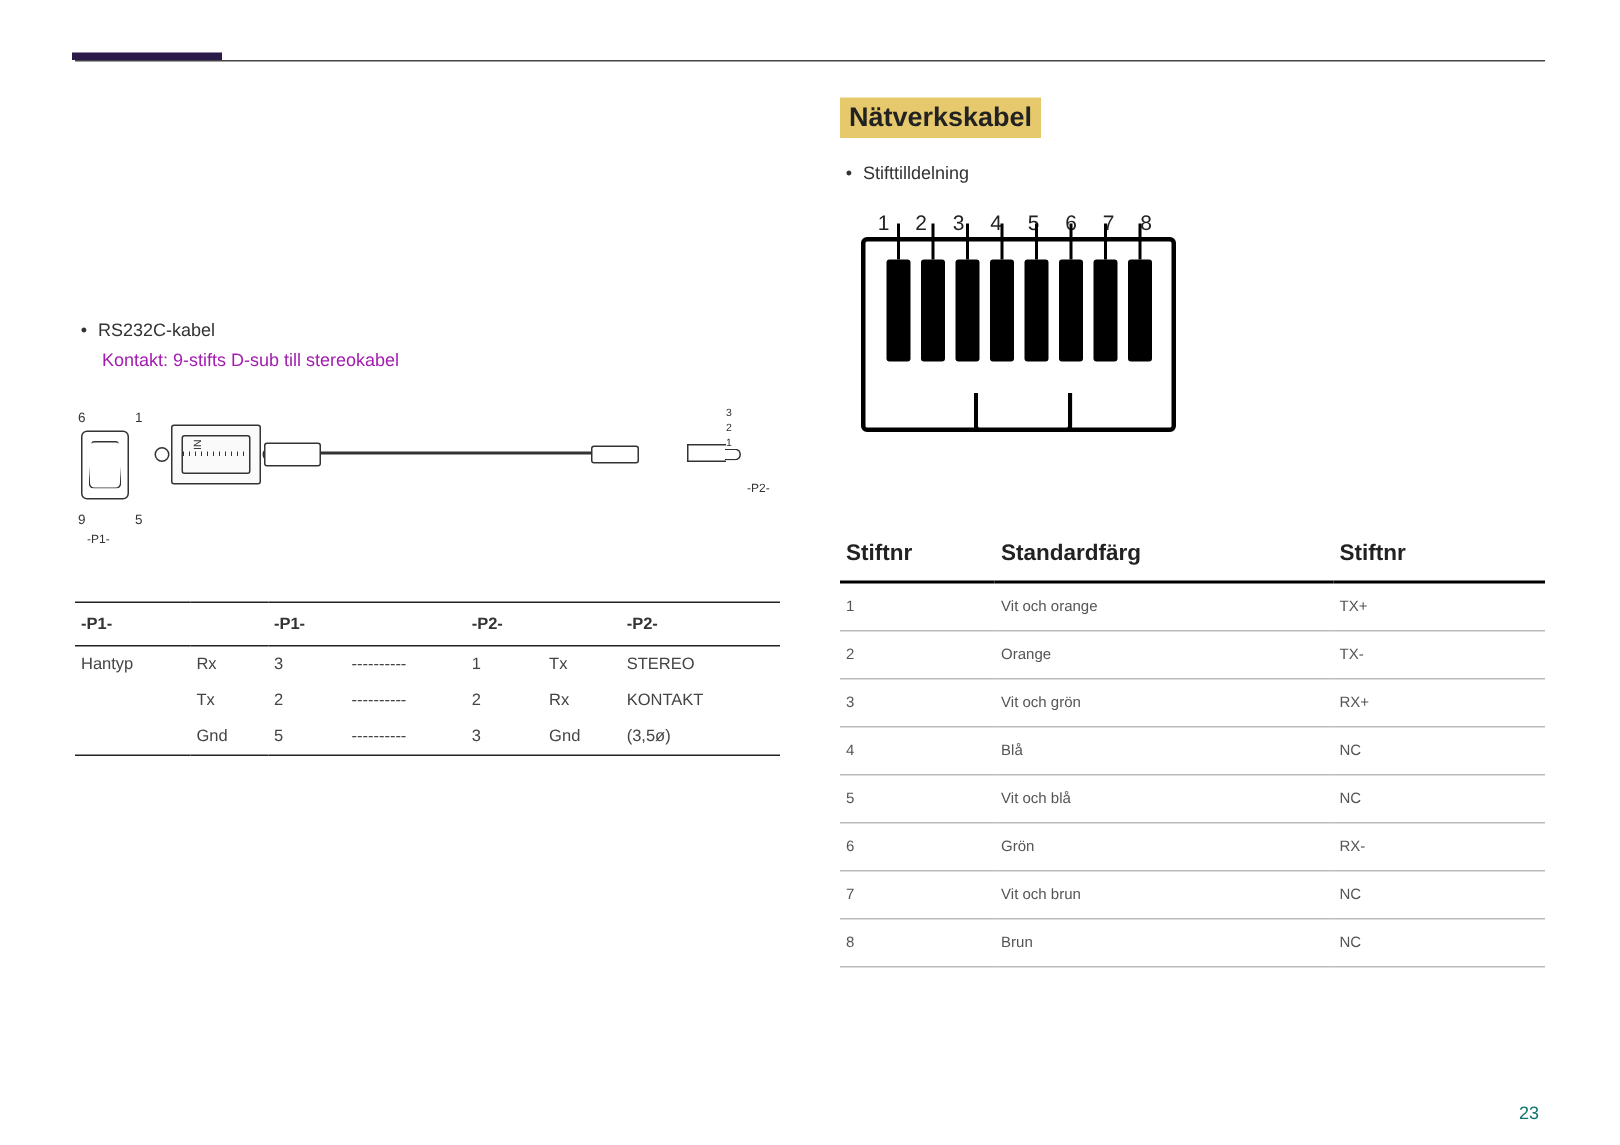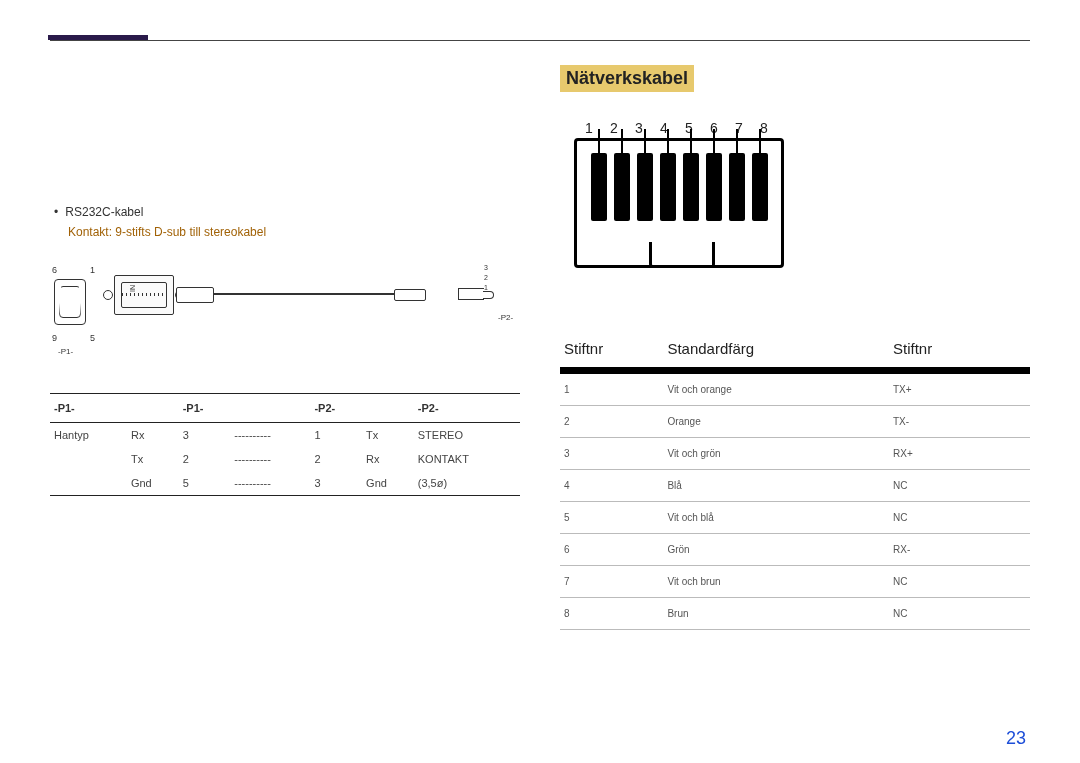--- a/index.html
+++ b/index.html
@@ -44,21 +44,21 @@
     color: #333;
   }
   .bullet-line .dot {
     display: inline-block;
     width: 12px;
     text-align: center;
   }
   .subline {
     margin: 2px 0 18px 18px;
     font-size: 12px;
-    color: #a16207;
+    color: #a21caf;
   }
   .section-title {
     font-size: 18px;
     font-weight: bold;
     color: #222;
     background: #e7c96d;
     display: inline-block;
     padding: 3px 6px;
     margin: 0 0 10px 0;
   }
@@ -196,37 +196,37 @@
 
   
   .net-table {
     width: 100%;
     border-collapse: collapse;
     font-size: 10px;
   }
   .net-table th {
     text-align: left;
     font-size: 15px;
-    font-weight: normal;
+    font-weight: bold;
     color: #222;
     padding: 10px 4px;
-    border-bottom: 7px solid #000000;
+    border-bottom: 2px solid #000000;
   }
   .net-table td {
     padding: 10px 4px;
     border-bottom: 1px solid #bbb;
     color:#555;
   }
 
   .page-num {
     position: absolute;
     right: 54px;
     bottom: 14px;
-    font-size: 18px;
-    color: #1d4ed8;
+    font-size: 12px;
+    color: #0f766e;
   }
 </style>
 </head>
 <body>
 
 <div class="page">
   <div class="hr-top"></div>
 
   <div class="columns">
 
@@ -303,20 +303,24 @@
             <td>Gnd</td>
             <td>(3,5ø)</td>
           </tr>
         </tbody>
       </table>
     </div>
 
     <div class="col">
       <h3 class="section-title">Nätverkskabel</h3>
 
+      <div class="bullet-line">
+        <span class="dot">•</span>
+        <span>Stifttilldelning</span>
+      </div>
 
       
       <div class="rj-wrap">
         <div class="rj-nums">
           <span>1</span>
           <span>2</span>
           <span>3</span>
           <span>4</span>
           <span>5</span>
           <span>6</span>

